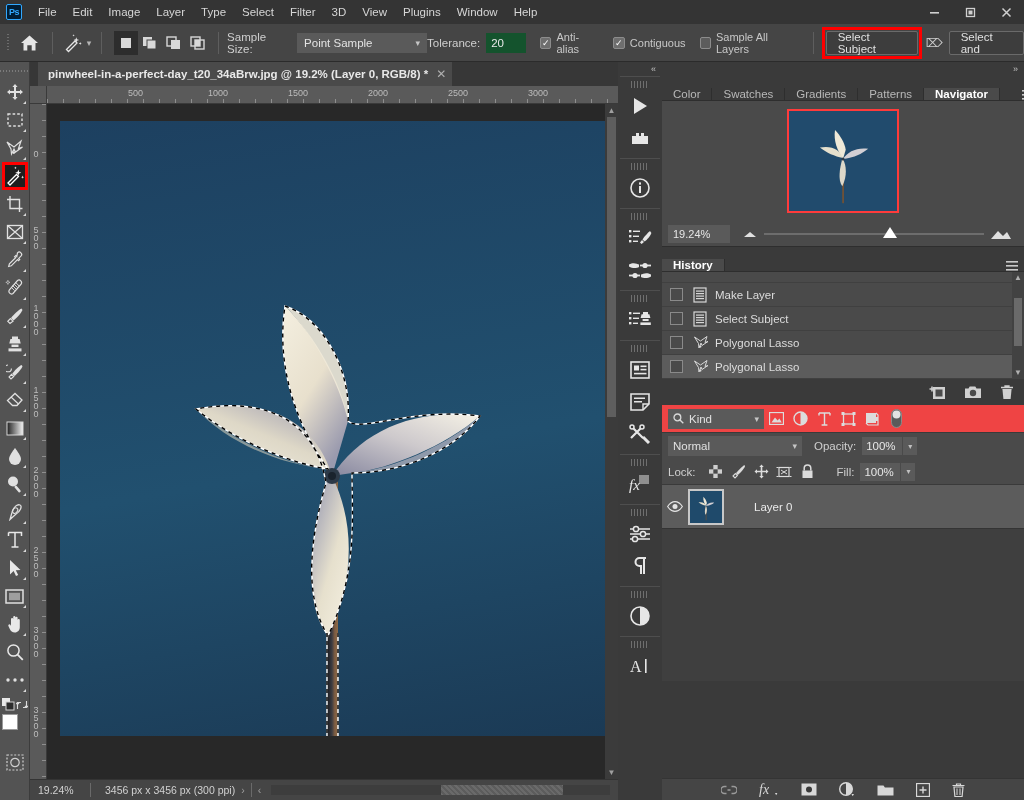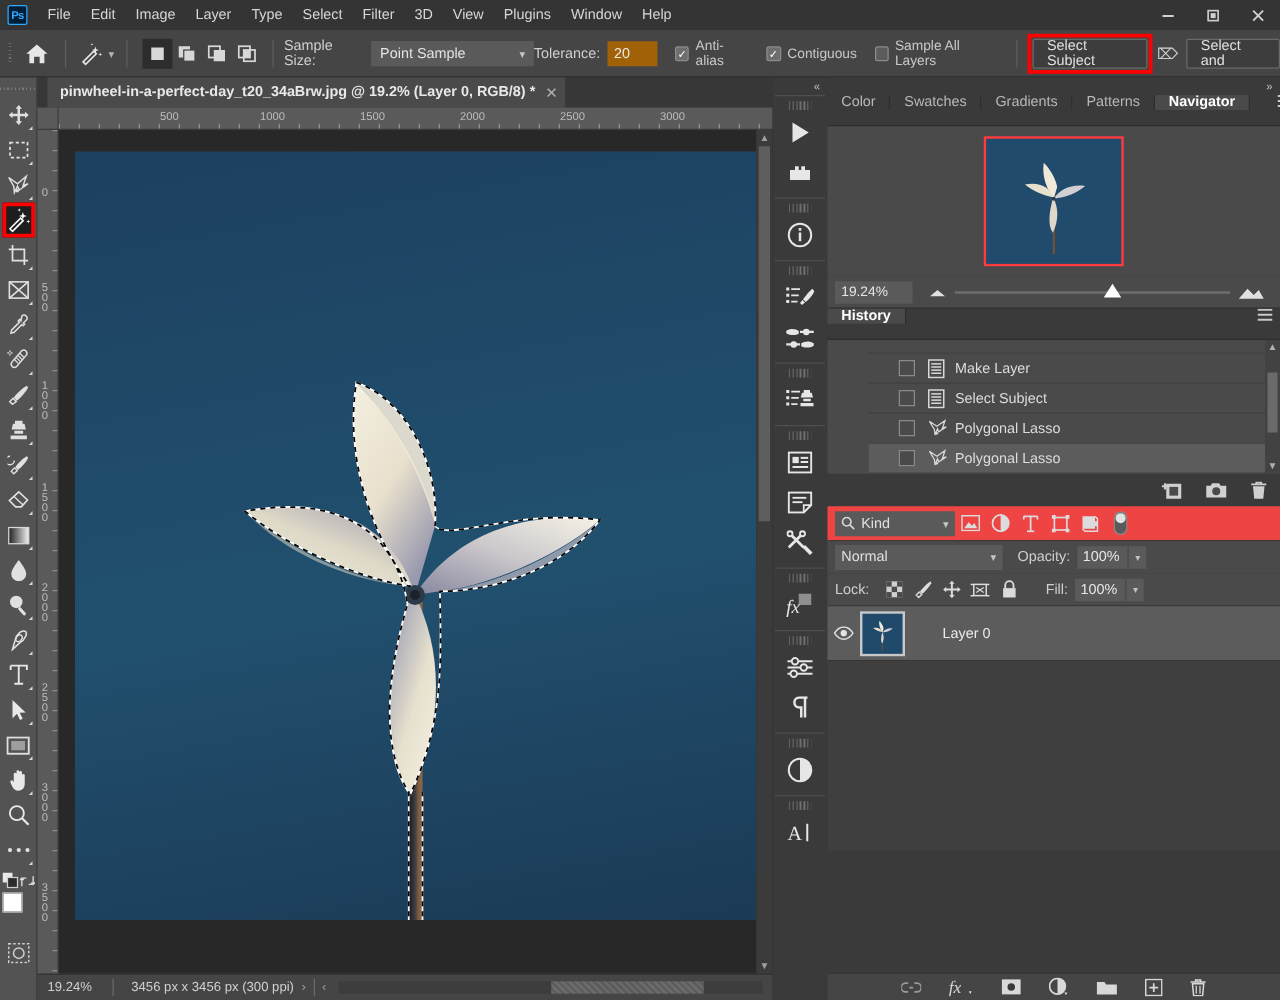--- a/index.html
+++ b/index.html
@@ -62,21 +62,21 @@
     justify-content: center;
   }
   .ob-mode.active { background: #2d2d2d; }
   .ob-label { margin-left: 0; font-size: 11.5px; color: #cfcfcf; }
   .ob-select {
     margin-left: 6px; height: 20px; background: #5a5a5a; border: 1px solid #5a5a5a;
     display: flex; align-items: center; padding: 0 6px; min-width: 130px;
     justify-content: space-between; color: #e3e3e3; font-size: 11.5px;
   }
   .ob-input {
-    margin-left: 6px; height: 20px; width: 42px; background: #a16207;
+    margin-left: 6px; height: 20px; width: 42px; background: #14532d;
     color: #e8e8e8; font-size: 11.5px; display: flex; align-items: center;
     padding-left: 5px;
   }
   .ob-check { display: flex; align-items: center; margin-left: 14px; }
   .cb {
     width: 12px; height: 12px; border: 1px solid #8c8c8c; background: #5c5c5c;
     margin-right: 5px; display: flex; align-items: center; justify-content: center;
     font-size: 9px; color: #fff; border-radius: 2px;
   }
   .cb.on { background: #6e6e6e; }
@@ -214,21 +214,21 @@
   
   .rightcol {
     position: absolute; left: 662px; top: 62px; width: 362px; height: 738px;
     background: #3a3a3a;
   }
   .panel-head {
     height: 14px; display: flex; align-items: center; justify-content: flex-end;
     padding-right: 6px; color: #c0c0c0; font-size: 9px; background: #3a3a3a;
   }
   .tabstrip {
-    height: 25px; background: #3a3a3a; display: flex; align-items: flex-start;
+    height: 25px; background: #3a3a3a; display: flex; align-items: flex-end;
     border-bottom: 1px solid #2e2e2e;
   }
   .ptab {
     padding: 0 11px; display: flex; align-items: center; font-size: 11.5px;
     color: #b8b8b8; background: #3a3a3a; border-right: 1px solid #2e2e2e;
   }
   .ptab.active { background: #4a4a4a; color: #ffffff; font-weight: bold; }
   .tabstrip .spacer { flex: 1; border-right: none; }
   .pmenu {
     width: 24px; display: flex; align-items: center; justify-content: center;
@@ -256,21 +256,21 @@
   }
   .nz-thumb {
     position: absolute; left: 54%; top: 2px; width: 0; height: 0;
     border-left: 7px solid transparent; border-right: 7px solid transparent;
     border-bottom: 11px solid #ffffff;
   }
 
   .hist-list { background: #4a4a4a; }
   .hist-row {
     height: 24px; display: flex; align-items: center;
-    border-bottom: 1px solid #404040; padding-left: 24px; margin-left: 33px;
+    border-bottom: 1px solid #404040; padding-left: 8px;
   }
   .hist-row.selected { background: #5c5c5c; }
   .hist-cb {
     width: 13px; height: 13px; border: 1px solid #8a8a8a; background: #4a4a4a;
     margin-right: 10px;
   }
   .hist-ico { width: 22px; display: flex; align-items: center; }
   .hist-lbl { font-size: 11.5px; color: #dcdcdc; }
   .hist-foot {
     height: 26px; background: #3a3a3a; display: flex; align-items: center;

